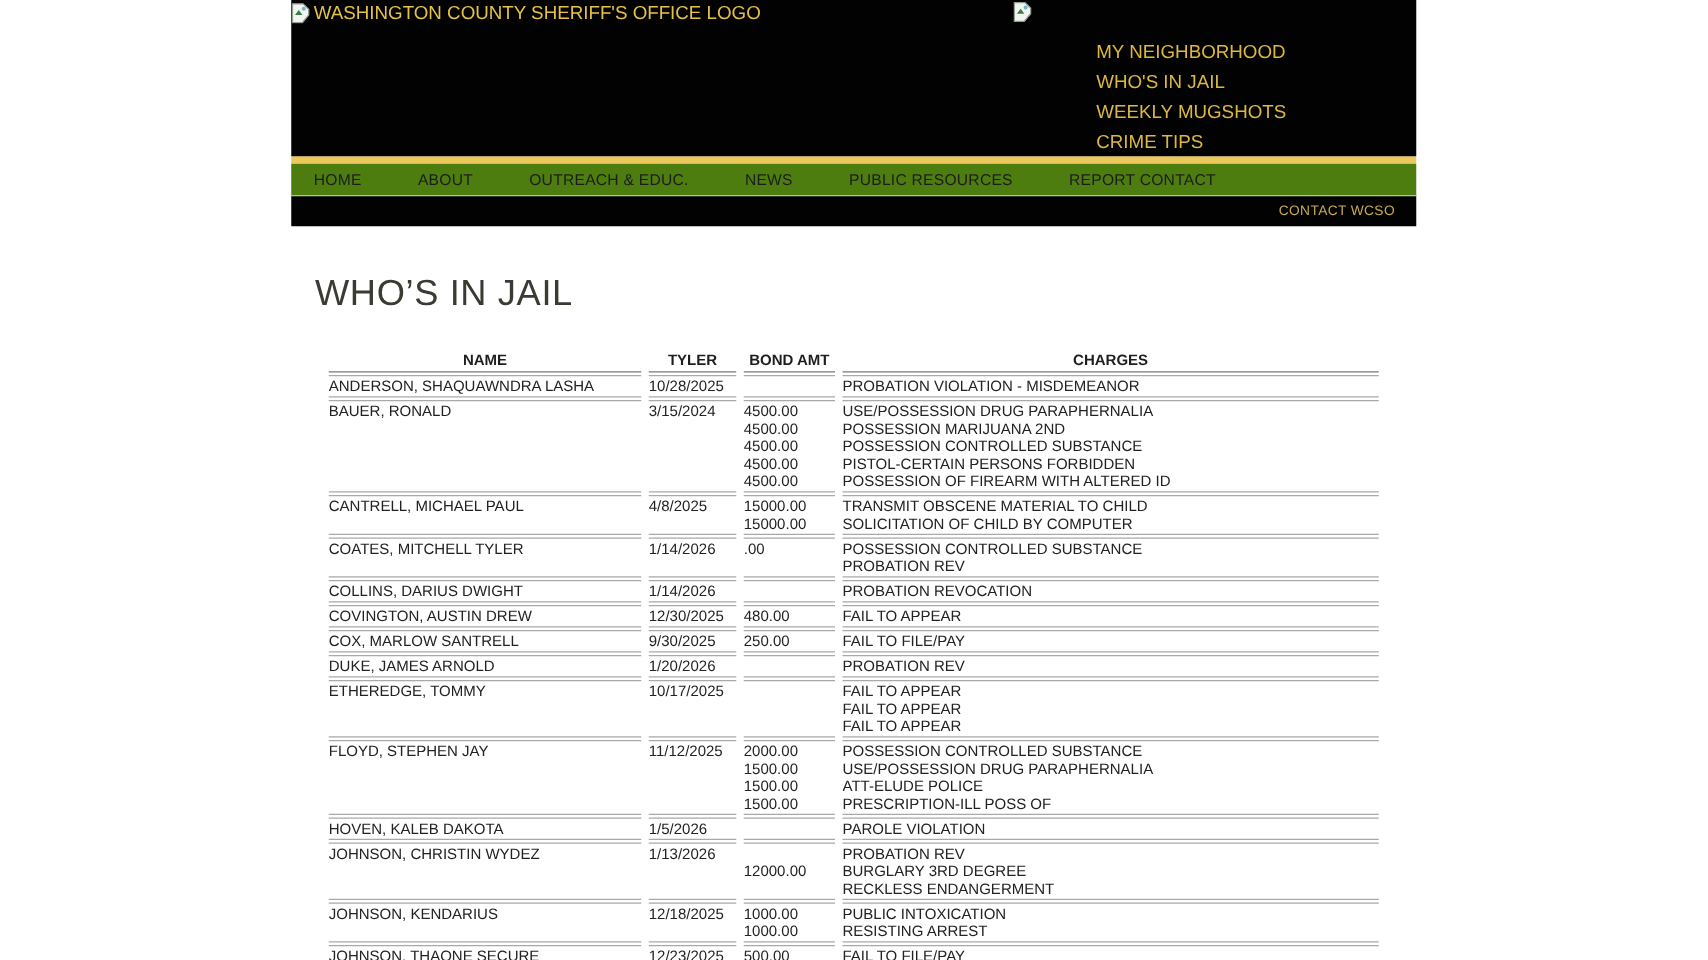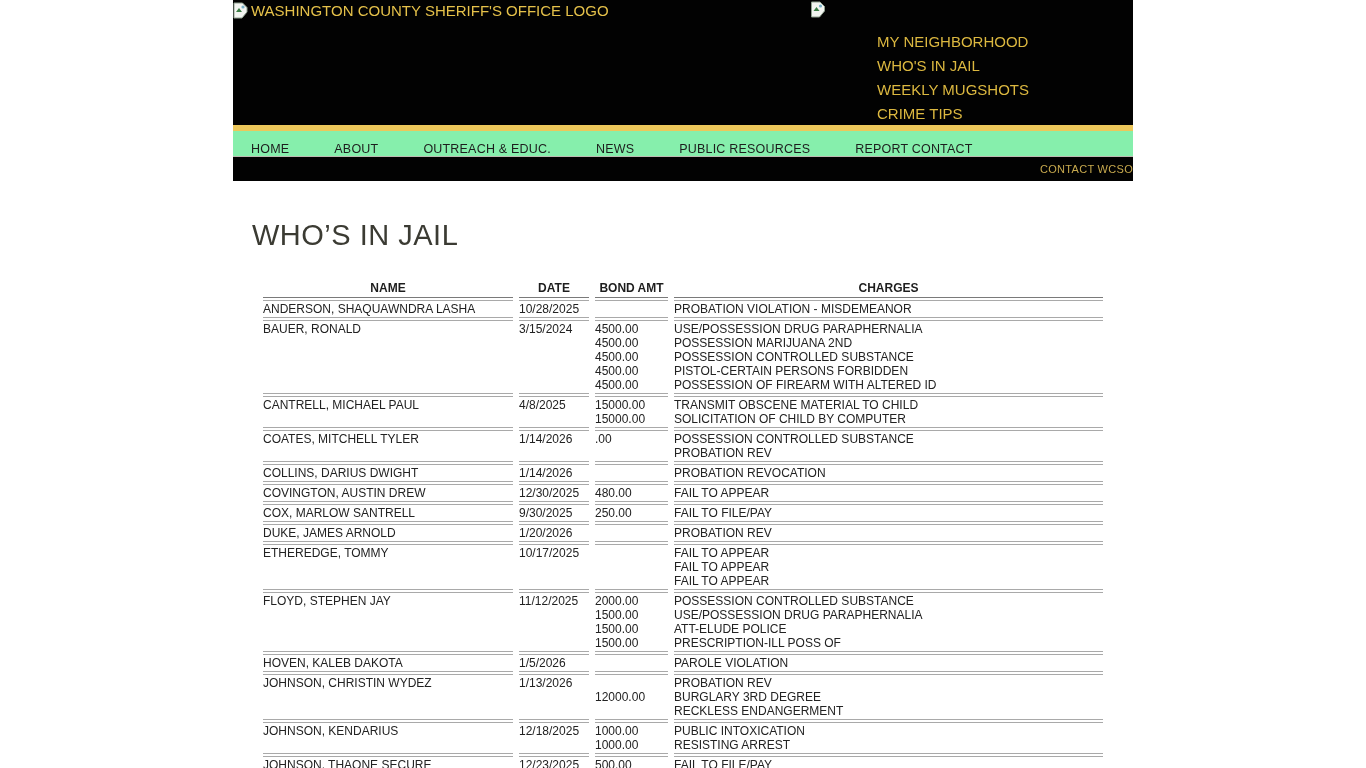--- a/index.html
+++ b/index.html
@@ -22,32 +22,33 @@
   .mini-broken { position: absolute; top: 1px; left: 577px; display: block; }
   .quick-links { position: absolute; top: 30px; left: 604px; display: flex; flex-direction: column; }
   .quick-links a {
     color: #DCB840; font-size: 15px; line-height: 24px;
     text-decoration: none; white-space: nowrap; margin-left: 40px;
   }
 
   
   .gold-stripe { height: 6px; background: #ECC75B; }
   .main-nav {
-    background: #86efac; height: 26px;
-    display: flex; align-items: flex-end; gap: 45px;
+    background: #4d7c0f; height: 26px;
+    display: flex; align-items: center; gap: 45px;
     padding-left: 18px;
     border-bottom: 1px solid #bdbbb2;
   }
   .main-nav a {
     color: #1d1d1d; font-size: 12.5px; letter-spacing: .2px;
     text-decoration: none; white-space: nowrap;
   }
   .util-bar {
     background: #020202; height: 24px;
     display: flex; align-items: center; justify-content: flex-end;
+    padding-right: 17px;
   }
   .util-bar a { color: #C7A94E; font-size: 11px; letter-spacing: .3px; text-decoration: none; }
 
   
   .page-main { padding: 38px 0 0 19px; }
   .page-title {
     margin: 0; font-size: 29px; font-weight: 400;
     color: #3B3B33; letter-spacing: .5px;
   }
 
@@ -129,21 +130,21 @@
       <table class="jail">
         <colgroup>
           <col class="c-name">
             <col class="c-date">
             <col class="c-bond">
             <col class="c-charges">
         </colgroup>
         <thead>
           <tr>
             <th>NAME</th>
-            <th>DATE</th>
+            <th>TYLER</th>
             <th>BOND AMT</th>
             <th>CHARGES</th>
           </tr>
         </thead>
         <tbody>
             <tr>
     <td class="cell-name">ANDERSON, SHAQUAWNDRA LASHA</td>
     <td class="cell-date">10/28/2025</td>
     <td class="cell-bond">
                 <div>&nbsp;</div>

